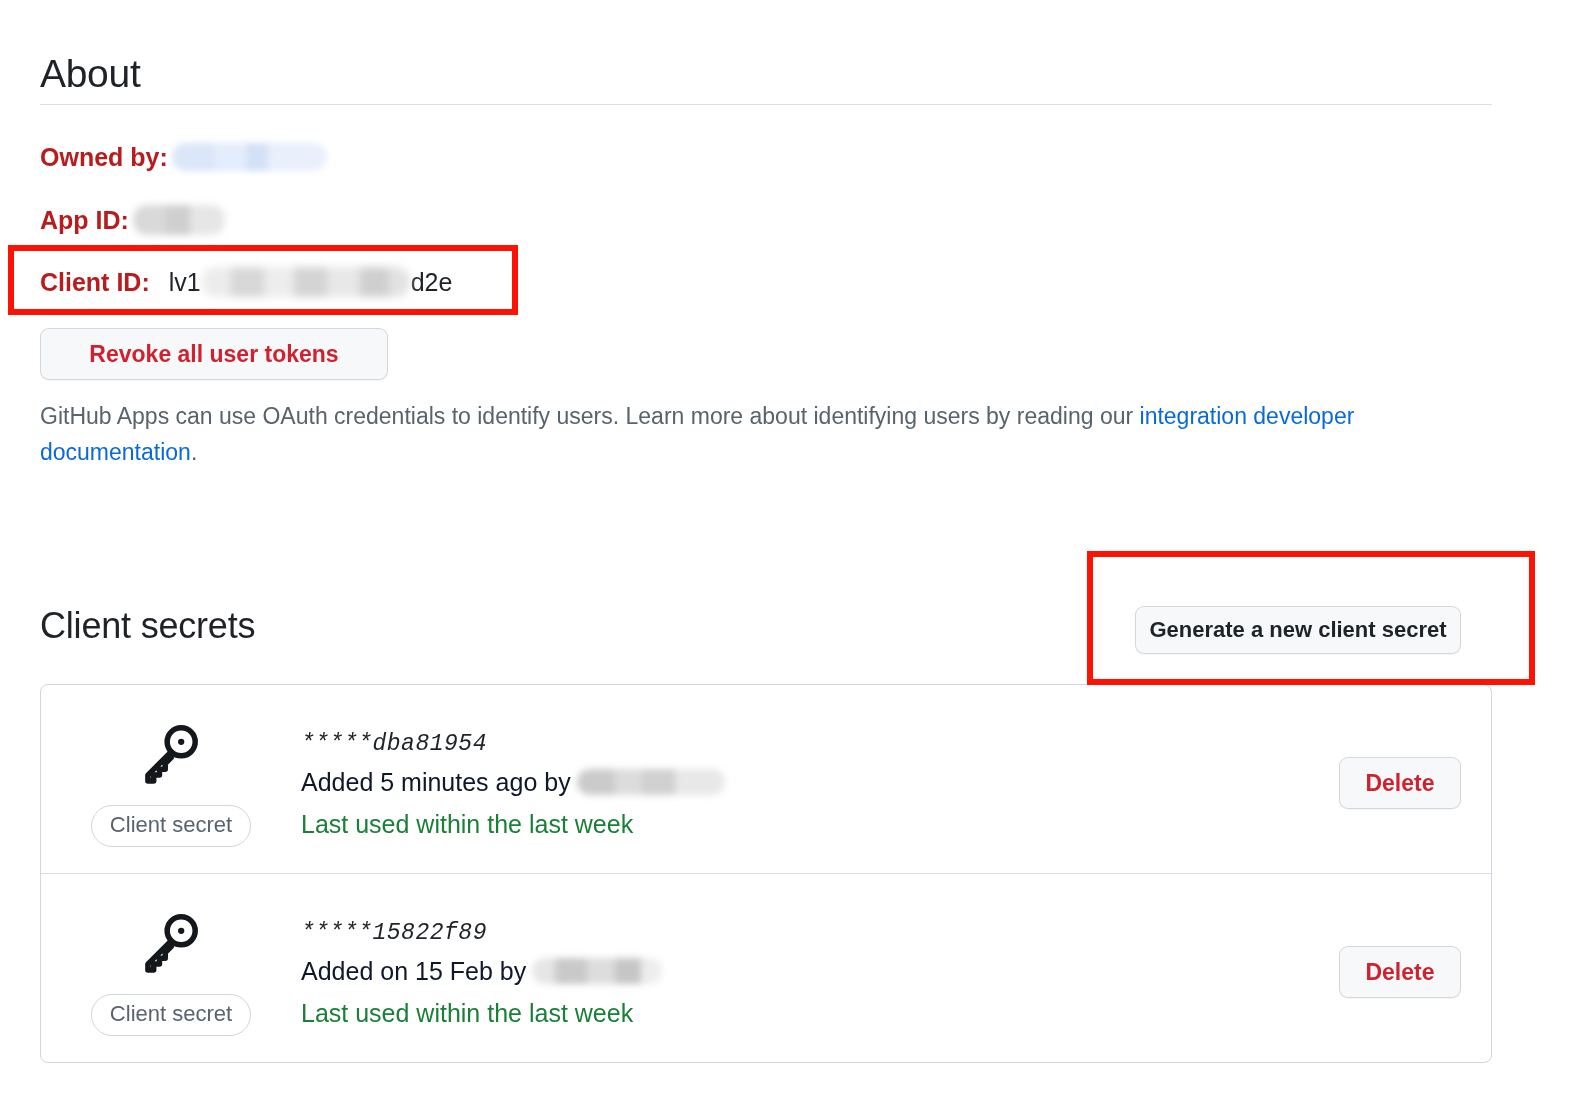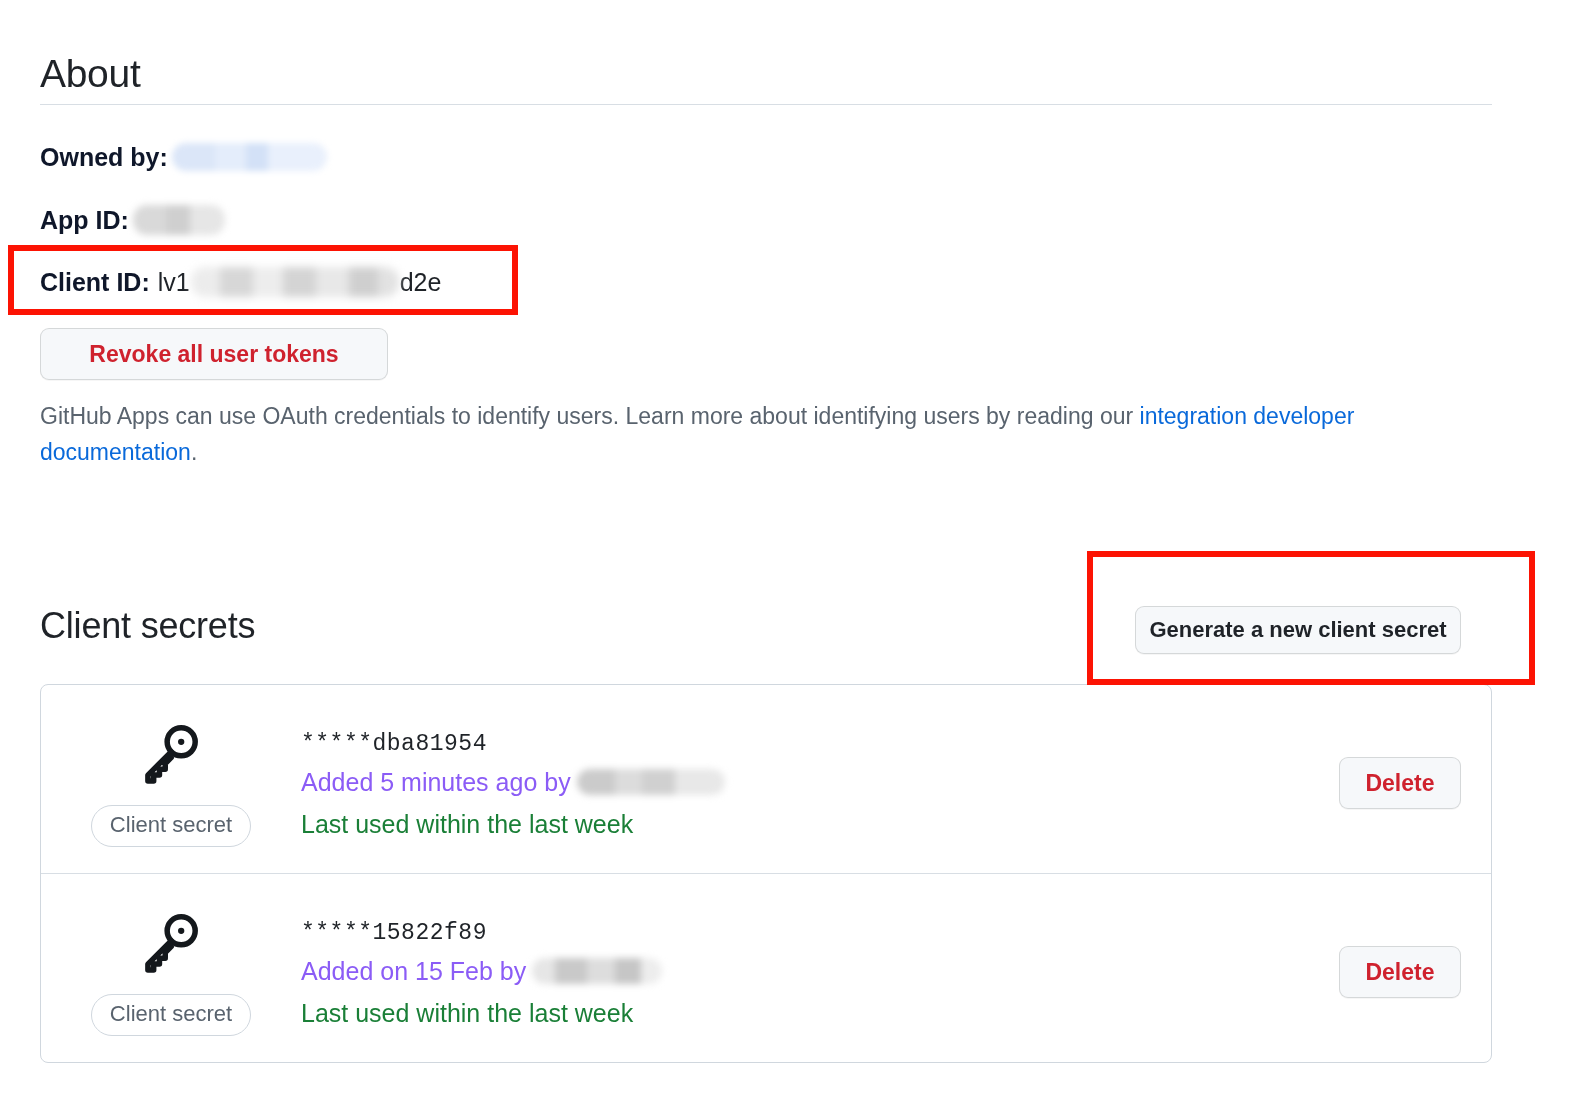--- a/index.html
+++ b/index.html
@@ -44,21 +44,21 @@
   .meta-row {
     position: absolute;
     left: 40px;
     display: flex;
     align-items: center;
     font-size: 25px;
     line-height: 34px;
   }
   .meta-row .meta-label {
     font-weight: 700;
-    color: #0f172a;
+    color: #b91c1c;
     white-space: pre;
   }
   .meta-row .meta-value {
     font-weight: 400;
     color: #1f2328;
     white-space: pre;
   }
 
   .row-owned { top: 140px; }
   .row-appid { top: 203px; }
@@ -218,27 +218,28 @@
     flex: 1 1 auto;
     padding-top: 16px;
     min-width: 0;
   }
   .secret-masked {
     font-family: "Liberation Mono", monospace;
     font-size: 23px;
     line-height: 34px;
     color: #1f2328;
     letter-spacing: 0.5px;
+    font-style: italic;
   }
   .secret-added {
     display: flex;
     align-items: center;
     font-size: 25px;
     line-height: 42px;
-    color: #8b5cf6;
+    color: #0f172a;
     white-space: pre;
   }
   .secret-lastused {
     font-size: 25px;
     line-height: 42px;
     color: #1a7f37;
   }
 
   .secret-action {
     flex: 0 0 auto;
@@ -285,21 +286,21 @@
     <span class="redact redact-blue"></span>
   </div>
 
   <div class="meta-row row-appid">
     <span class="meta-label">App ID:</span>
     <span class="redact redact-gray-sm"></span>
   </div>
 
   <div class="meta-row row-clientid">
     <span class="meta-label">Client ID:</span>
-    <span class="meta-value" style="margin-left:8px">lv1</span>
+    <span class="meta-value" style="margin-left:19px">lv1</span>
     <span class="redact redact-gray-lg"></span>
     <span class="meta-value">d2e</span>
   </div>
 
   <button class="btn btn-danger revoke-btn">Revoke all user tokens</button>
 
   <p class="oauth-note"><span>GitHub Apps can use OAuth credentials to identify users. Learn more about identifying users by reading our </span><a href="#">integration developer documentation</a><span>.</span></p>
 
   <h2 class="secrets-heading">Client secrets</h2>
 

